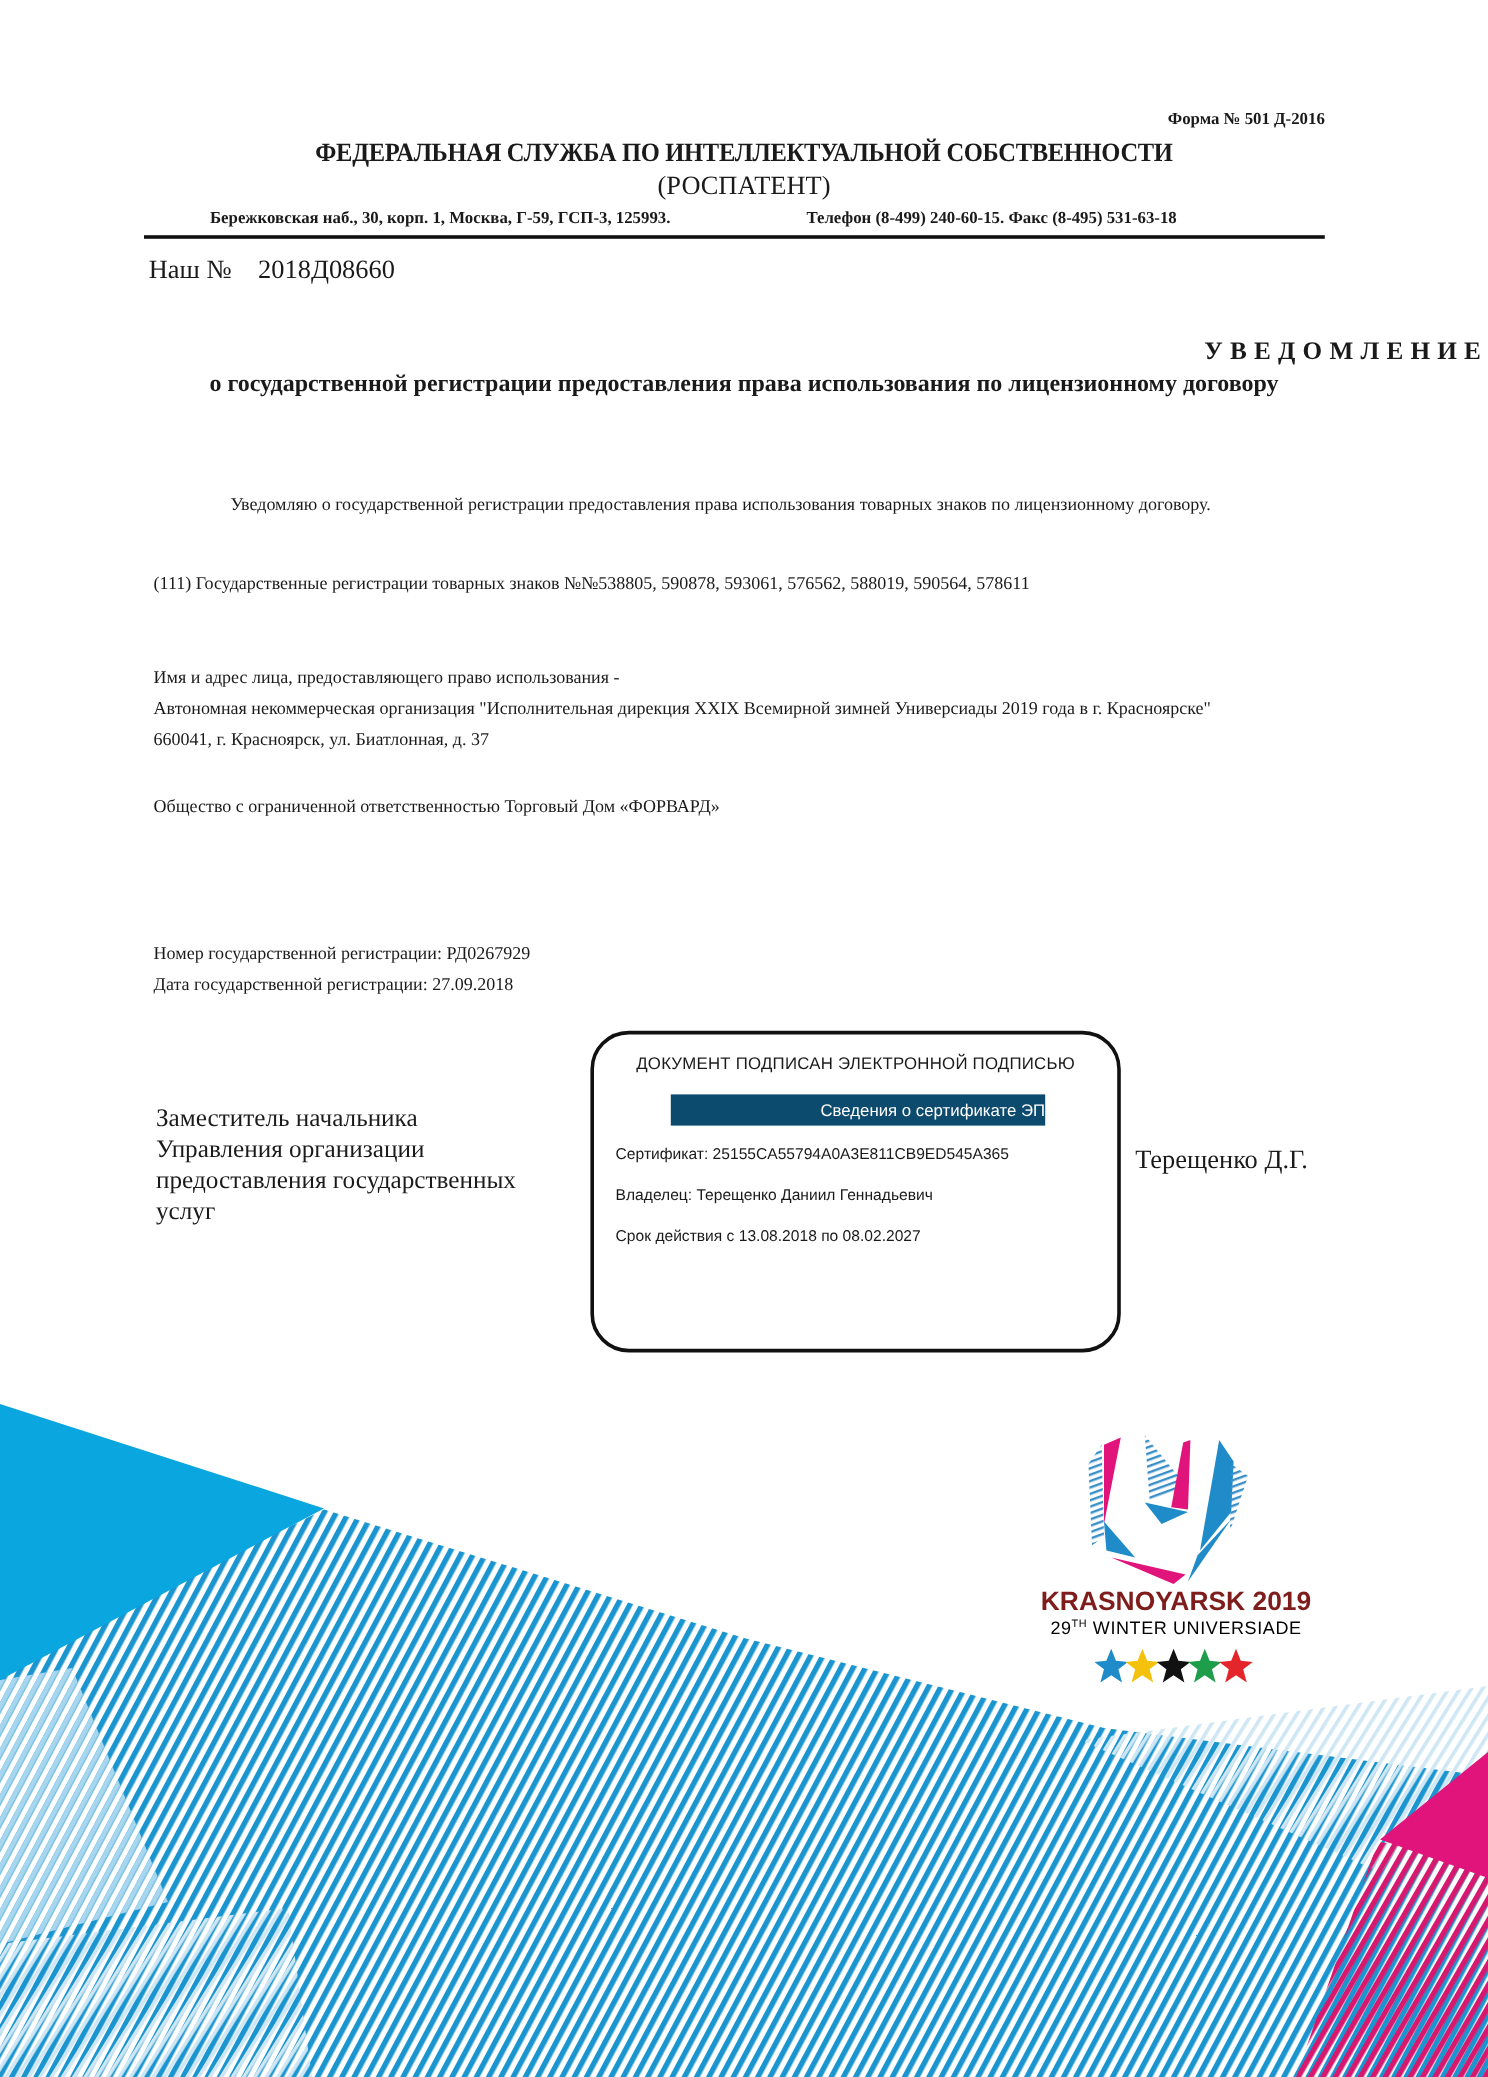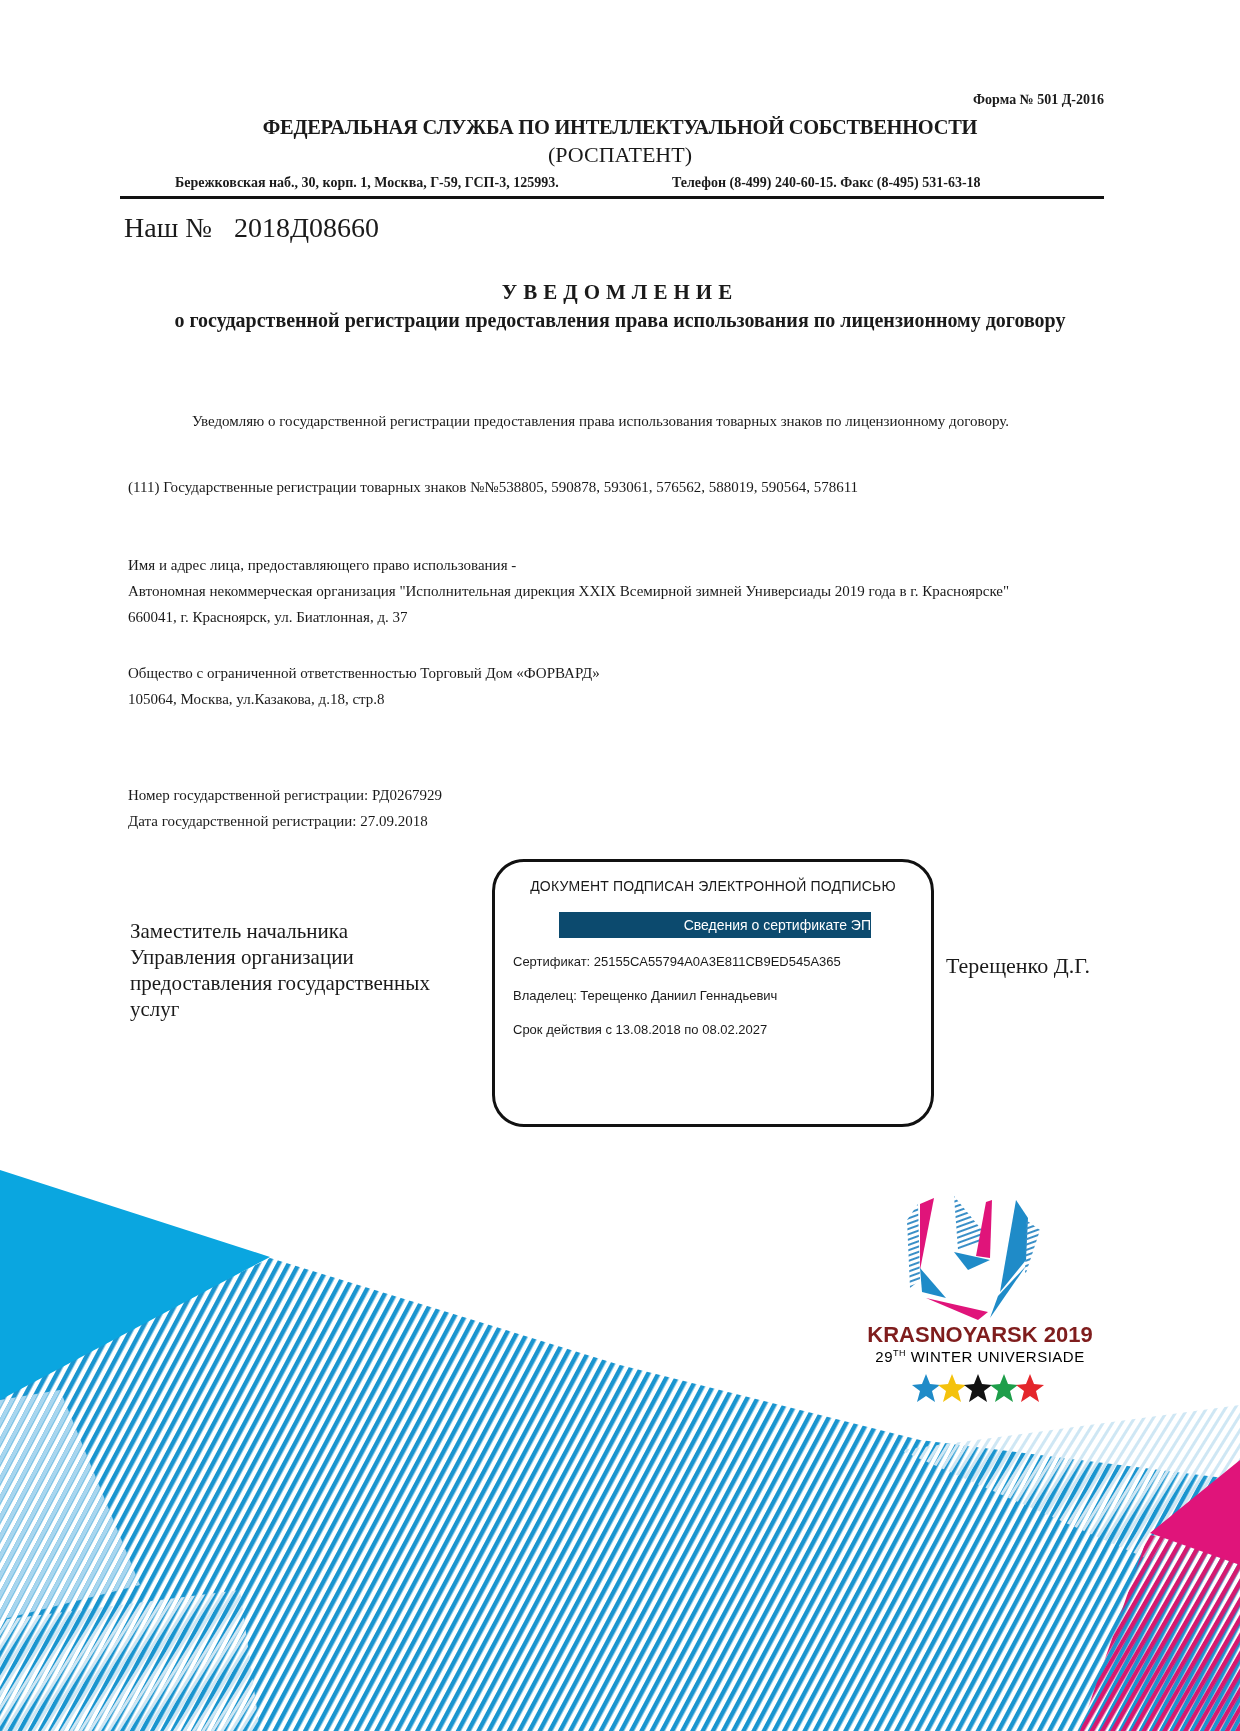--- a/index.html
+++ b/index.html
@@ -8,23 +8,23 @@
       background: #ffffff; color: #1a1a1a;
       font-family: "Liberation Serif", "DejaVu Serif", serif;
     }
     .abs { position: absolute; }
     .form-no { left: 0; width: 1104px; top: 92px; text-align: right; font-size: 14px; font-weight: bold; }
     .agency { left: 0; width: 1240px; top: 114px; text-align: center; font-size: 22px; font-weight: bold; letter-spacing: -0.3px; transform: scaleX(0.93); }
     .agency-short { left: 0; width: 1240px; top: 142px; text-align: center; font-size: 22px; }
     .addr-line { left: 175px; top: 175px; font-size: 14px; font-weight: bold; }
     .phone-line { left: 672px; top: 175px; font-size: 14px; font-weight: bold; }
     .rule { left: 120px; top: 196px; width: 984px; height: 3px; background: #111; }
-    .our-no { left: 124px; top: 212px; font-size: 28px; }
+    .our-no { left: 124px; top: 212px; font-size: 22px; }
     .our-no .num { margin-left: 22px; }
-    .title { left: 0; width: 1240px; top: 280px; text-align: center; font-size: 21px; font-weight: bold; letter-spacing: 6px; }
+    .title { left: 0; width: 1240px; top: 280px; text-align: right; font-size: 21px; font-weight: bold; letter-spacing: 6px; }
     .subtitle { left: 150px; width: 940px; top: 307px; text-align: center; font-size: 20px; font-weight: bold; line-height: 27px; }
     .para { left: 128px; width: 970px; font-size: 15px; line-height: 26px; }
     .p1 { top: 408px; text-indent: 64px; text-align: justify; }
     .p2 { top: 474px; }
     .p3 { top: 552px; }
     .p4 { top: 660px; }
     .p5 { top: 782px; }
     .sig-title { left: 130px; top: 918px; font-size: 21px; line-height: 26px; }
     .sig-name { left: 946px; top: 953px; font-size: 22px; }
     .stamp {
@@ -94,21 +94,20 @@
 <div class="abs para p2">(111) Государственные регистрации товарных знаков №№538805, 590878, 593061, 576562, 588019, 590564, 578611</div>
 
 <div class="abs para p3">
   <div>Имя и адрес лица, предоставляющего право использования -</div>
   <div>Автономная некоммерческая организация "Исполнительная дирекция XXIX Всемирной зимней Универсиады 2019 года в г. Красноярске"</div>
   <div>660041, г. Красноярск, ул. Биатлонная, д. 37</div>
 </div>
 
 <div class="abs para p4">
   <div>Общество с ограниченной ответственностью Торговый Дом «ФОРВАРД»</div>
-  <div>105064, Москва, ул.Казакова, д.18, стр.8</div>
 </div>
 
 <div class="abs para p5">
   <div><span>Номер государственной регистрации:</span> <span>РД0267929</span></div>
   <div><span>Дата государственной регистрации:</span> <span>27.09.2018</span></div>
 </div>
 
 <div class="abs sig-title">
   <div>Заместитель начальника</div>
   <div>Управления организации</div>

